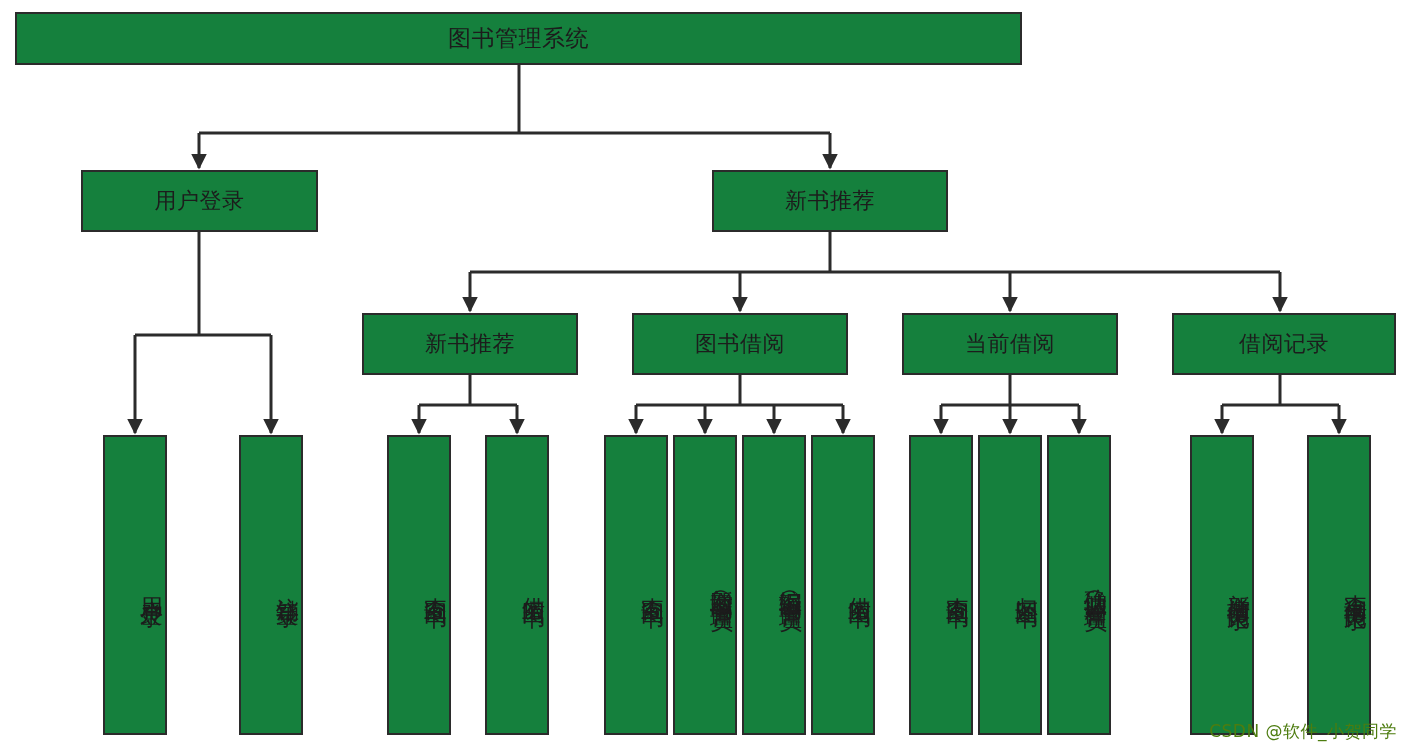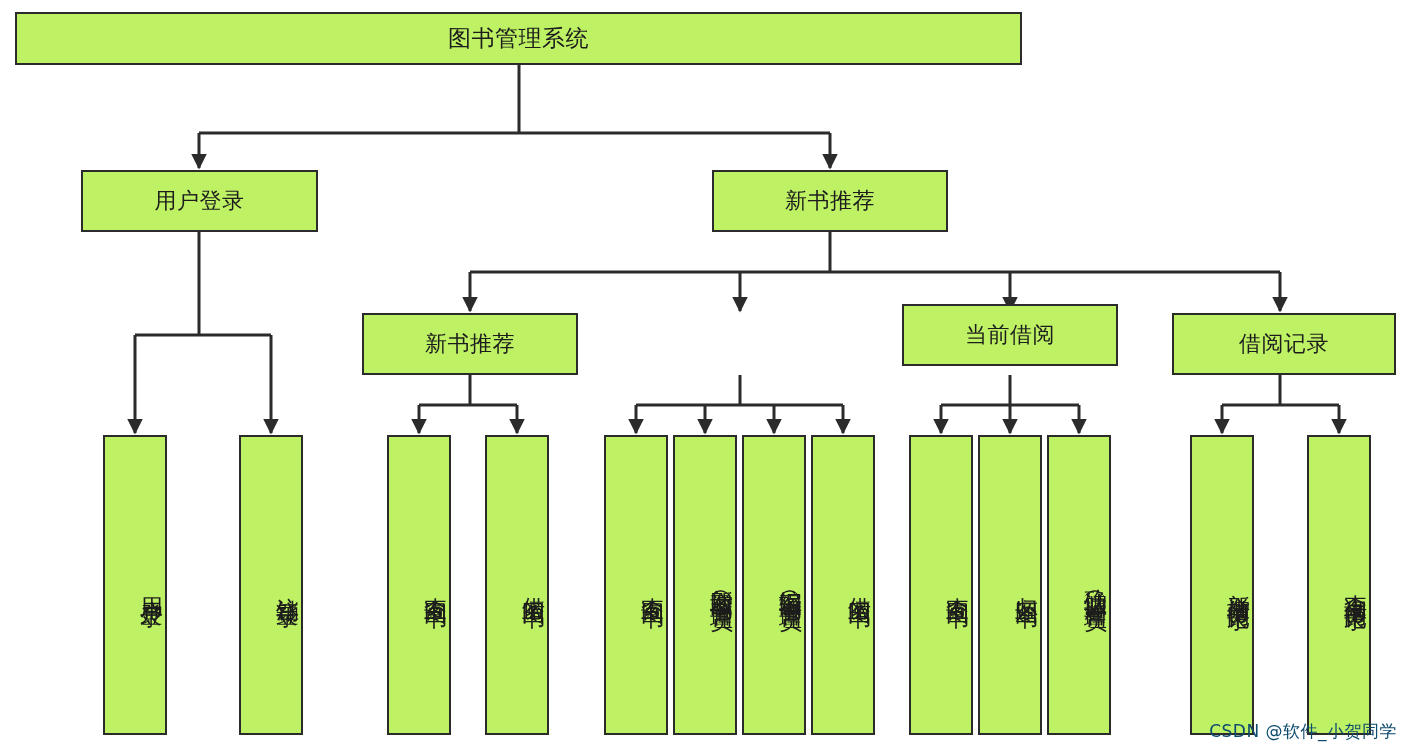--- a/index.html
+++ b/index.html
@@ -21,21 +21,21 @@
     position: absolute;
     left: 0;
     top: 0;
     width: 1405px;
     height: 747px;
   }
   .node {
     position: absolute;
     box-sizing: border-box;
     border: 2.5px solid #2b2b2b;
-    background: #bef264;
+    background: #15803d;
     color: #1c1c1c;
     display: flex;
     align-items: center;
     justify-content: center;
     text-align: center;
   }
   .node-h {
     font-size: 22px;
     line-height: 1.1;
     letter-spacing: 0.5px;
@@ -55,21 +55,21 @@
     padding-bottom: 6px;
   }
   .node-v.tall-text {
     padding-top: 4px;
   }
   .watermark {
     position: absolute;
     right: 8px;
     bottom: 4px;
     font-size: 17px;
-    color: #0c4a6e;
+    color: #4d7c0f;
     letter-spacing: 0.5px;
     white-space: nowrap;
     font-family: "DejaVu Sans", "Liberation Sans", sans-serif;
     margin-top: 48px;
   }
 </style>
 </head>
 <body>
 
 <div id="canvas">
@@ -124,21 +124,22 @@
       <path d="M 1339 405 L 1339 433" marker-end="url(#arrow)"></path>
     </g>
   </svg>
 
   <div class="node node-h node-root" style="left:15px; top:12px; width:1007px; height:53px;">图书管理系统</div>
 
   <div class="node node-h" style="left:81px; top:170px; width:237px; height:62px;">用户登录</div>
   <div class="node node-h" style="left:712px; top:170px; width:236px; height:62px;">新书推荐</div>
 
   <div class="node node-h" style="left:362px; top:313px; width:216px; height:62px;">新书推荐</div>
-  <div class="node node-h" style="left:902px; top:304px; width:216px; height:62px;">当前借阅</div>
+  <div class="node node-h" style="left:632px; top:313px; width:216px; height:62px;">图书借阅</div>
+  <div class="node node-h" style="left:902px; top:313px; width:216px; height:62px;">当前借阅</div>
   <div class="node node-h" style="left:1172px; top:313px; width:224px; height:62px;">借阅记录</div>
 
   <div class="node node-v" style="left:103px; top:435px; width:64px; height:300px;">用户登录</div>
   <div class="node node-v" style="left:239px; top:435px; width:64px; height:300px;">注销登录</div>
 
   <div class="node node-v" style="left:387px; top:435px; width:64px; height:300px;">查询图书</div>
   <div class="node node-v" style="left:485px; top:435px; width:64px; height:300px;">借阅图书</div>
 
   <div class="node node-v" style="left:604px; top:435px; width:64px; height:300px;">查询图书</div>
   <div class="node node-v tall-text" style="left:673px; top:435px; width:64px; height:300px;">新增图书（管理员）</div>

